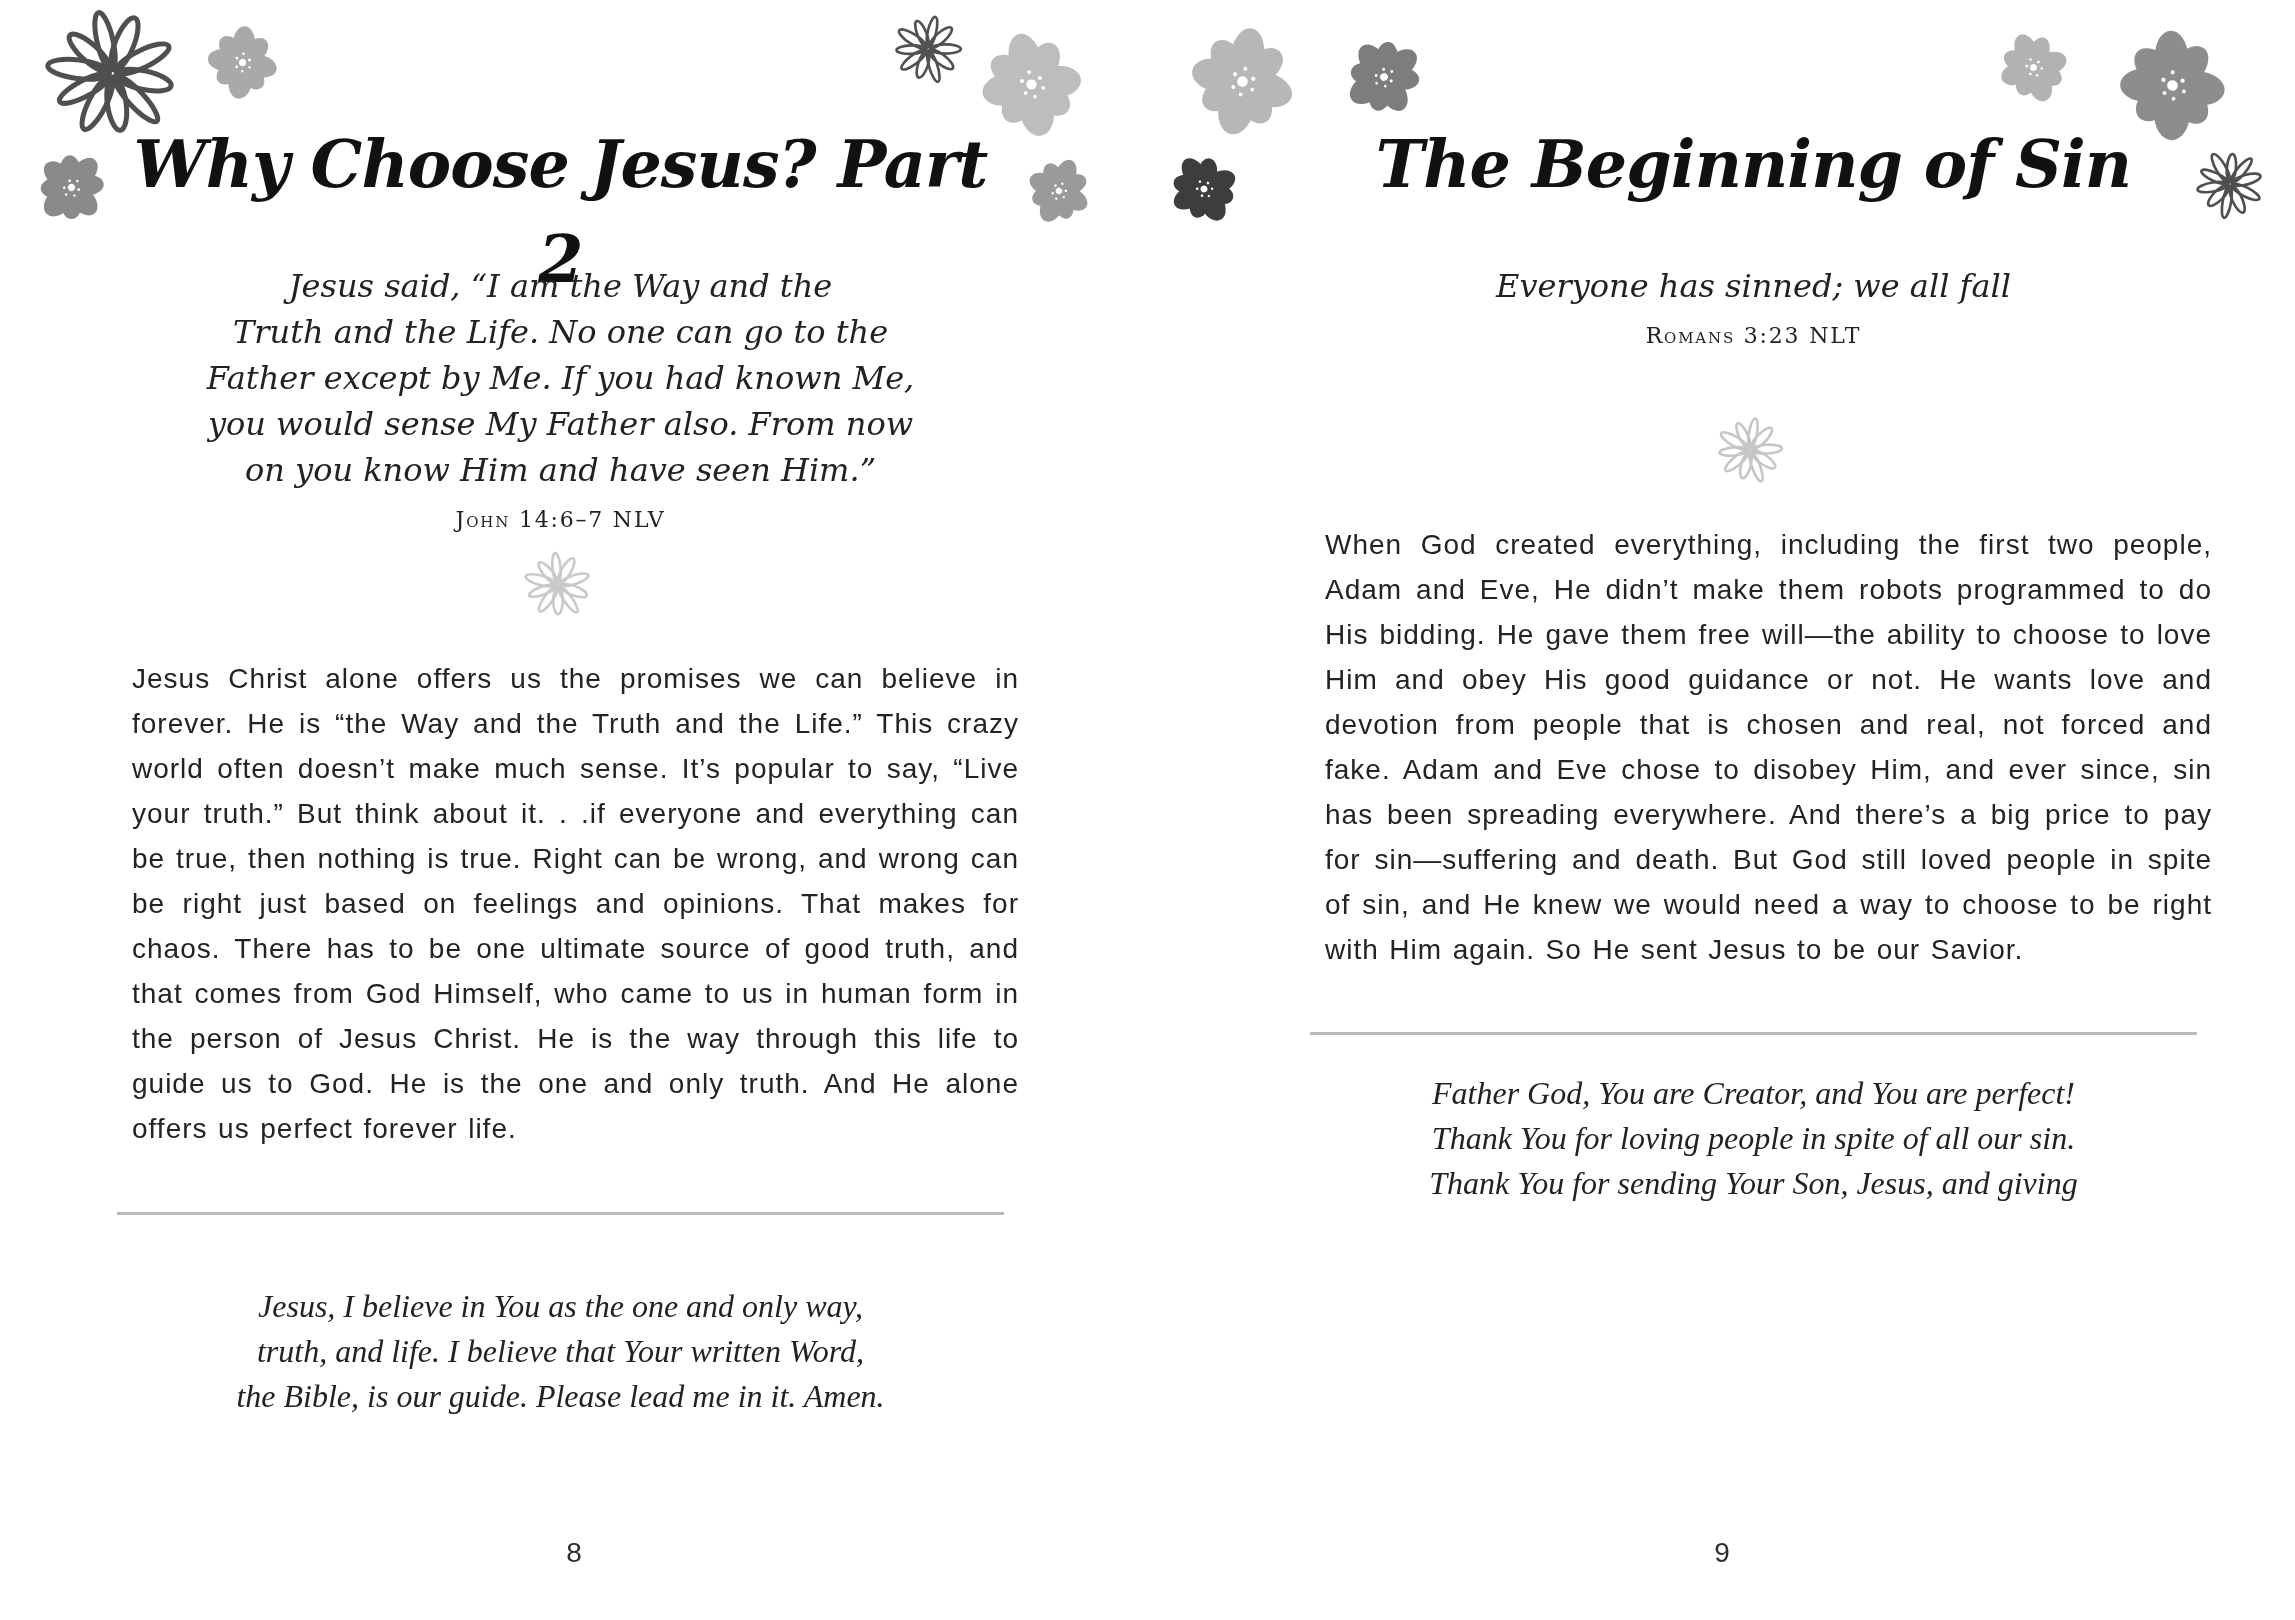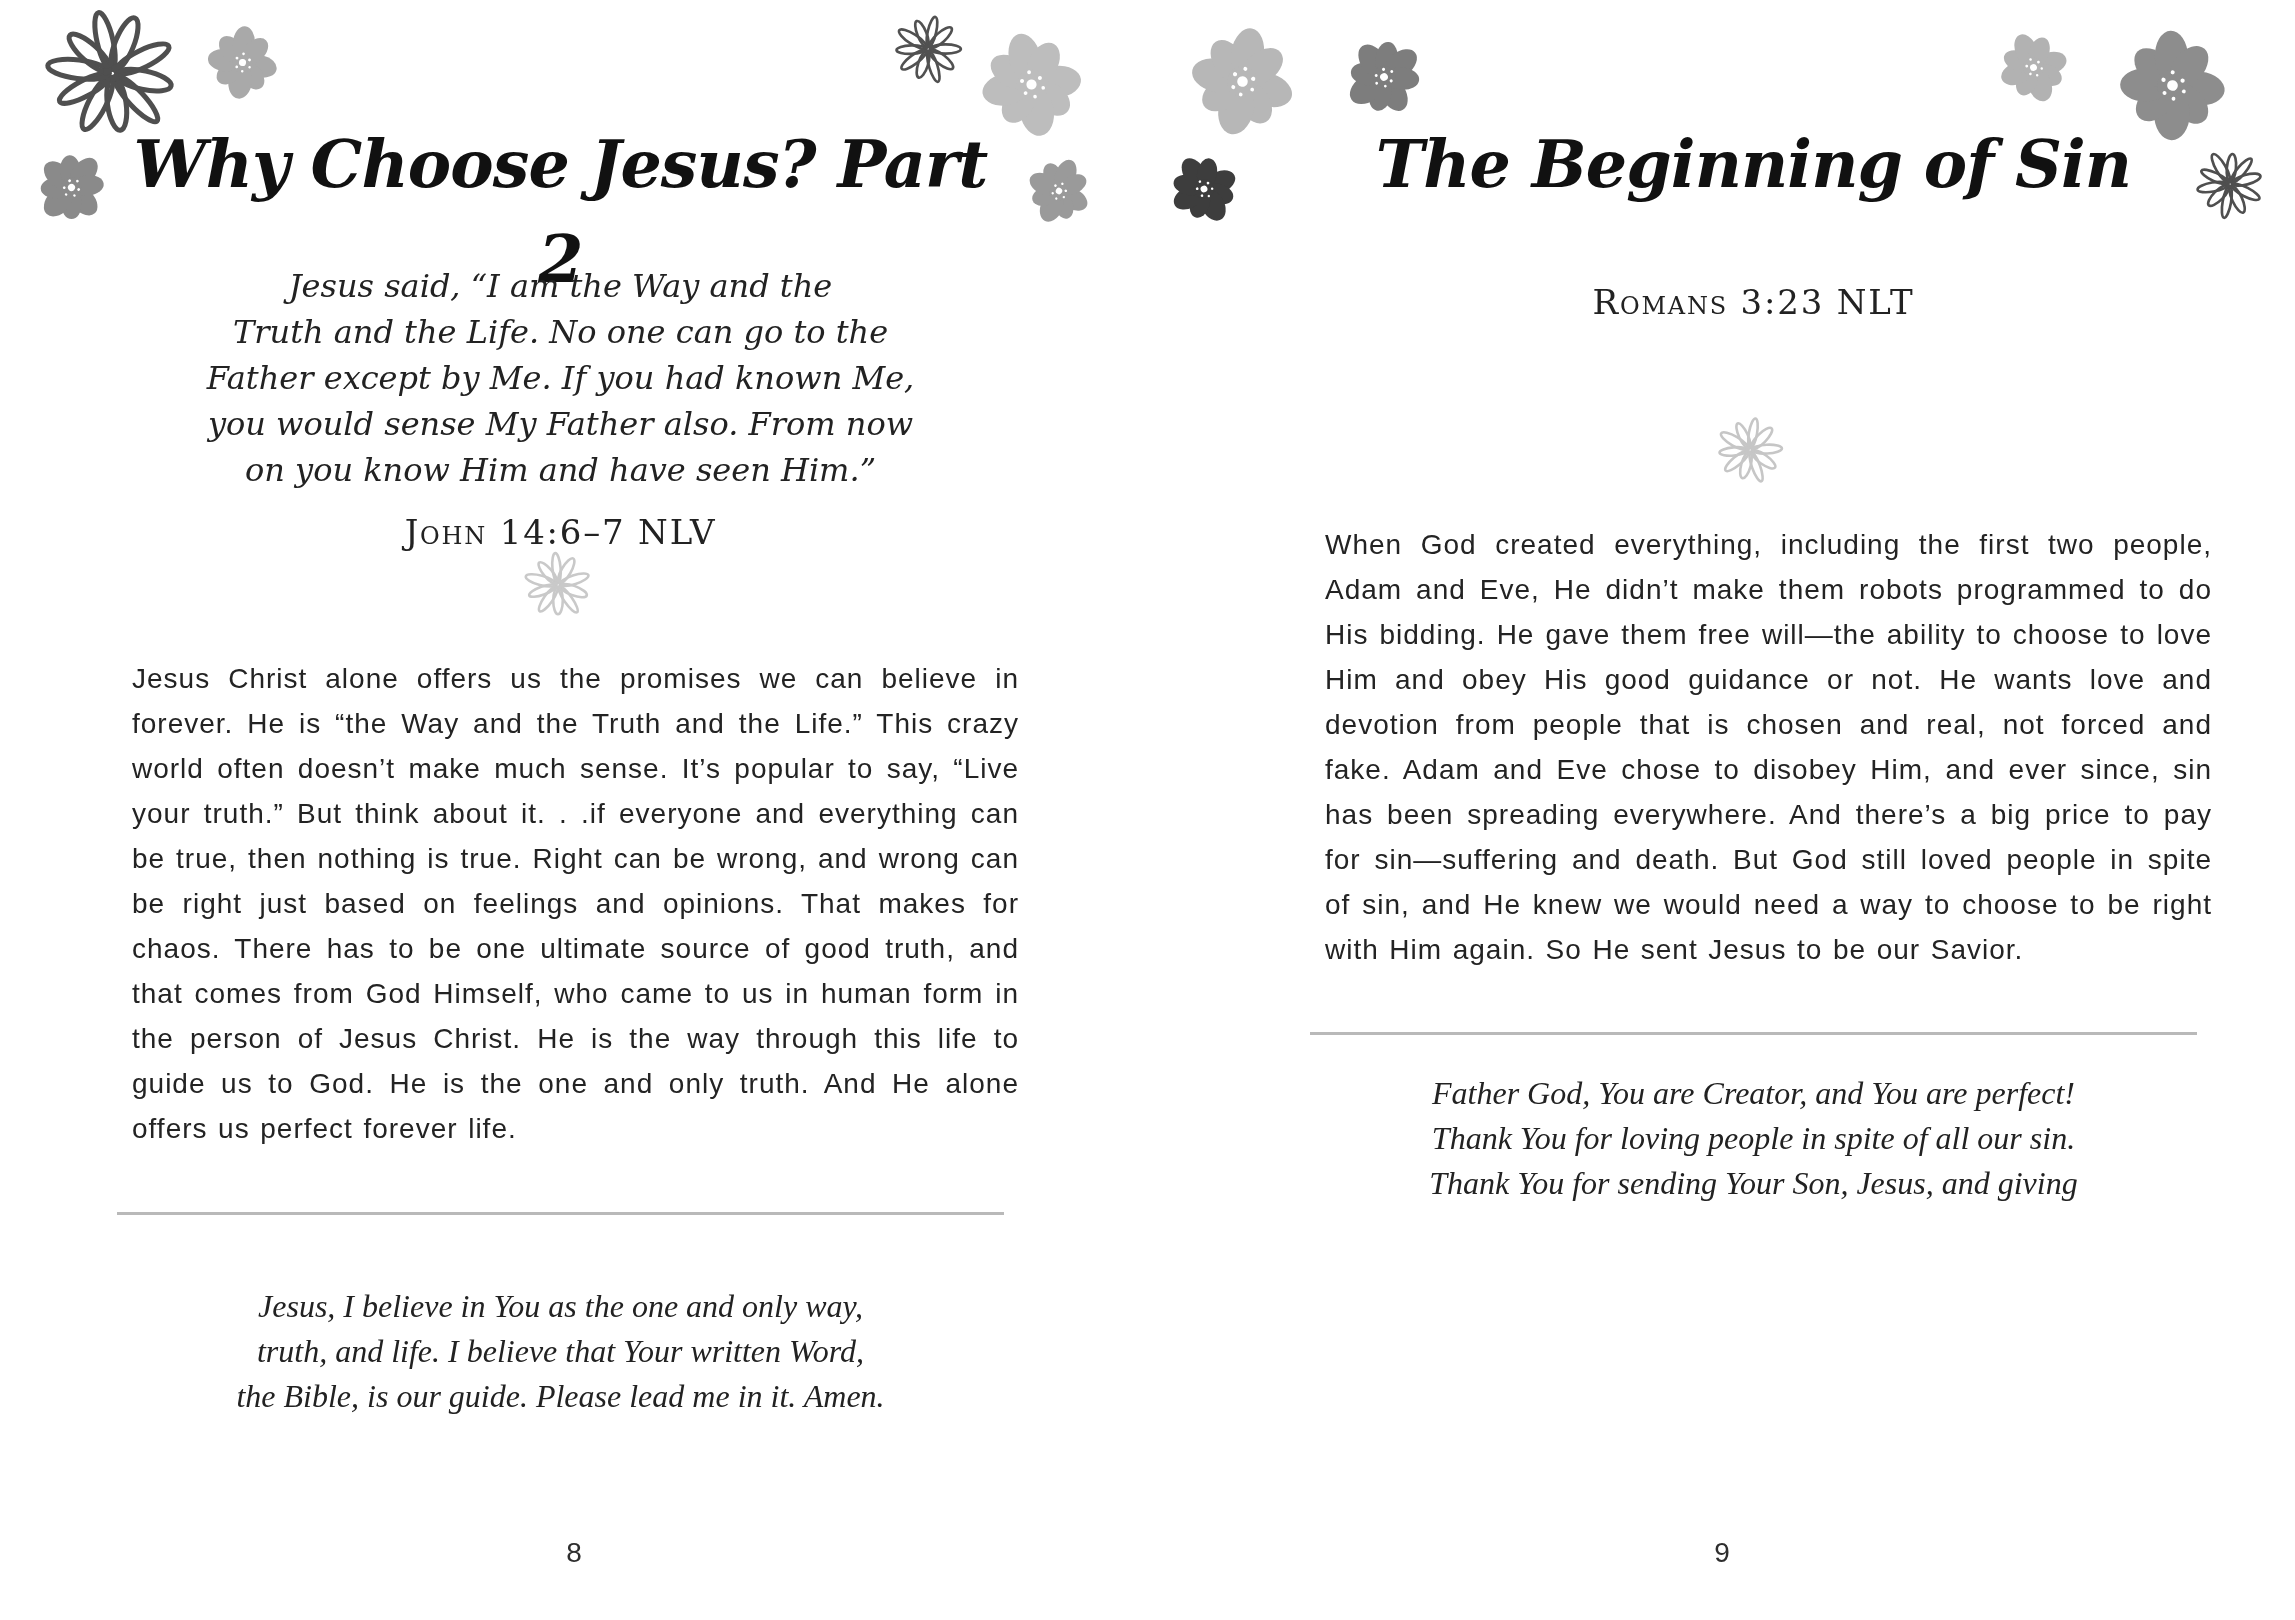--- a/index.html
+++ b/index.html
@@ -51,24 +51,24 @@
     font-style: italic;
     font-size: 32px;
     line-height: 46px;
     color: #222222;
   }
   .left  .scripture { left: 117px; width: 887px; top: 263px; }
   .right .scripture { left: 162px; width: 887px; top: 263px; }
   .scripture-ref {
     font-style: normal;
     font-variant: small-caps;
-    font-size: 34px;
+    font-size: 22px;
     line-height: 40px;
     letter-spacing: 1.8px;
-    margin-top: 19px;
+    margin-top: 7px;
     color: #222222;
   }
 
   
   .body-text {
     position: absolute;
     margin: 15px;
     text-align: justify;
     font-family: "Liberation Sans", sans-serif;
     font-size: 28px;
@@ -234,20 +234,21 @@
         <div>truth, and life. I believe that Your written Word,</div>
         <div>the Bible, is our guide. Please lead me in it. Amen.</div>
       </div>
     <div class="page-number">8</div>
   </section>
 
   <section class="page right">
     <h1 class="title">The Beginning of Sin</h1>
     <div class="scripture">
       <div class="scripture-lines">
+          <div>Everyone has sinned; we all fall</div>
         </div>
       <div class="scripture-ref">Romans 3:23 NLT</div>
     </div>
     <p class="body-text">When God created everything, including the first two people, Adam and Eve, He didn’t make them robots programmed to do His bidding. He gave them free will—the ability to choose to love Him and obey His good guidance or not. He wants love and devotion from people that is chosen and real, not forced and fake. Adam and Eve chose to disobey Him, and ever since, sin has been spreading everywhere. And there’s a big price to pay for sin—suffering and death. But God still loved people in spite of sin, and He knew we would need a way to choose to be right with Him again. So He sent Jesus to be our Savior.</p>
     <div class="rule"></div>
     <div class="prayer">
         <div>Father God, You are Creator, and You are perfect!</div>
         <div>Thank You for loving people in spite of all our sin.</div>
         <div>Thank You for sending Your Son, Jesus, and giving</div>
       </div>

